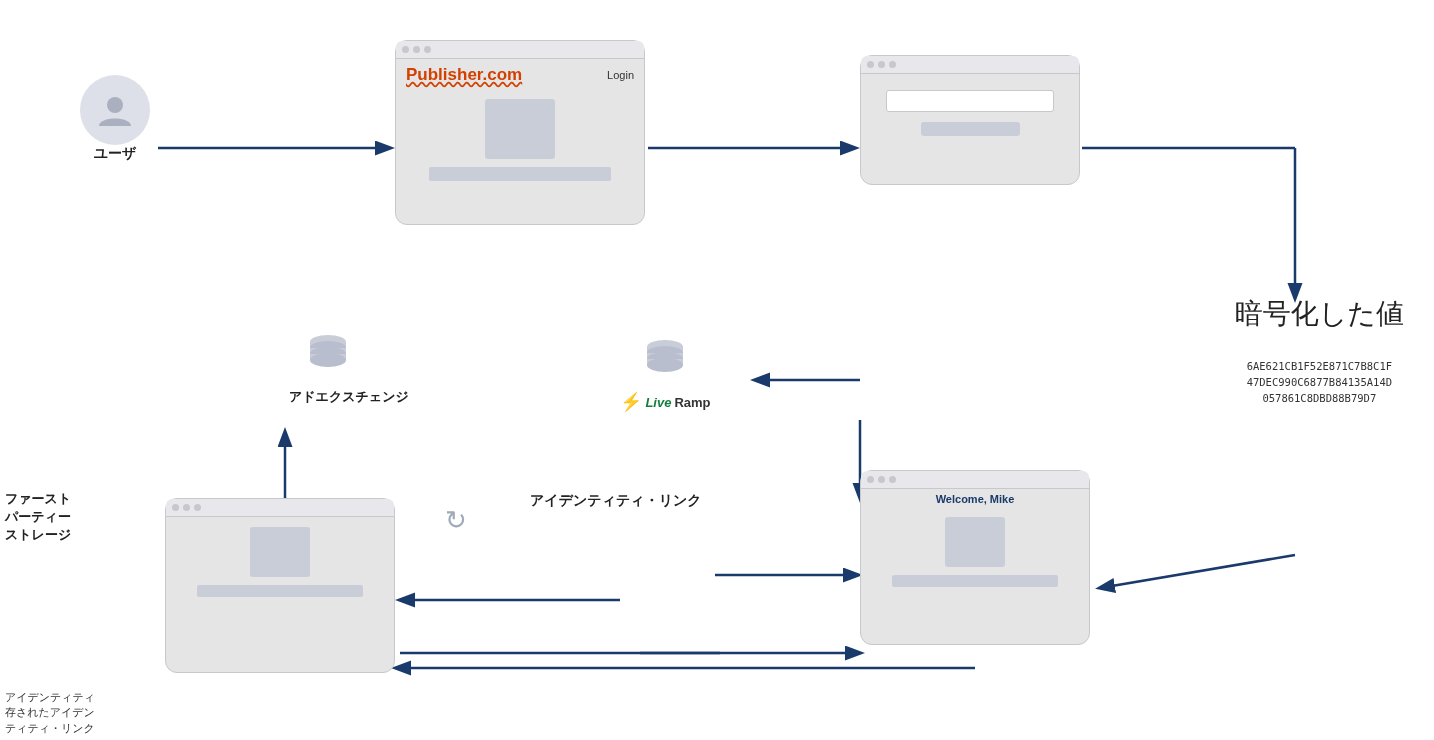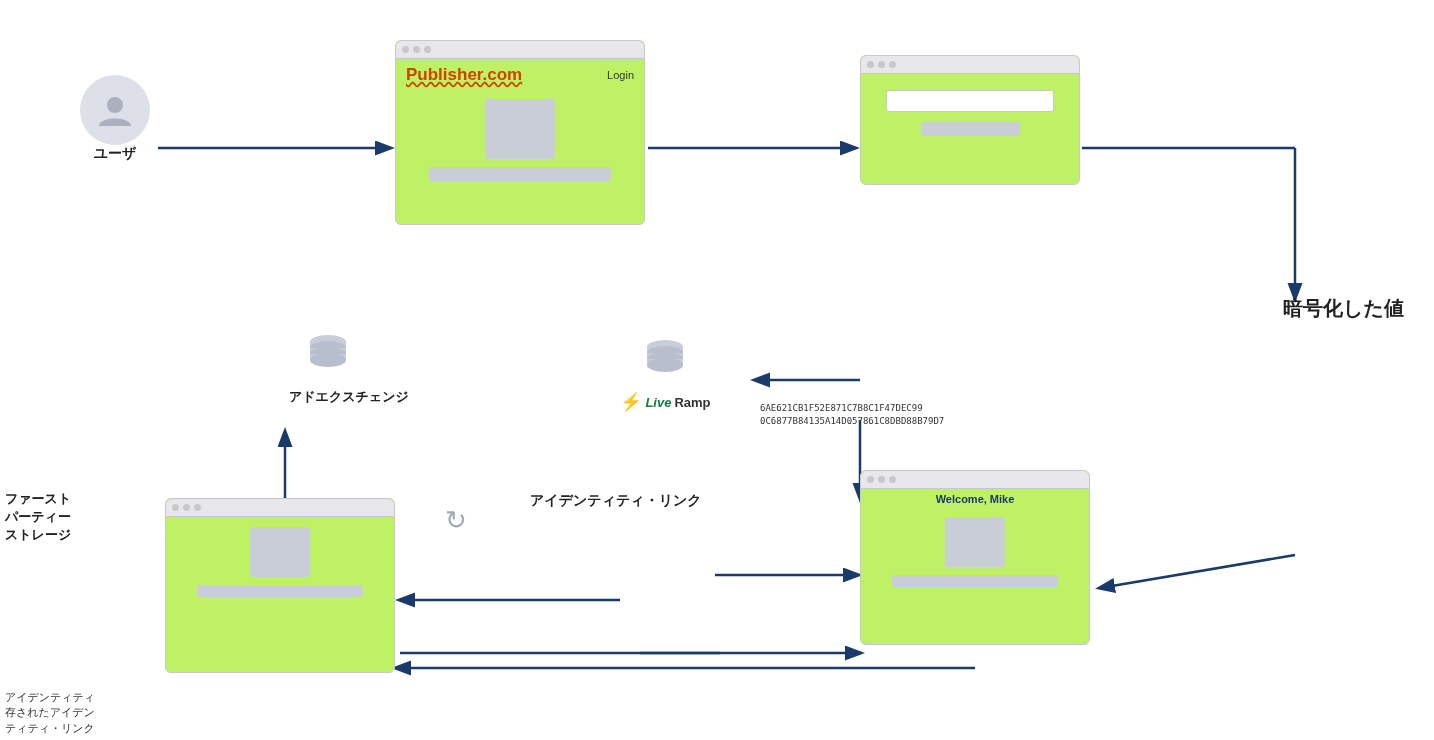--- a/index.html
+++ b/index.html
@@ -12,23 +12,23 @@
       position: relative;
     }
     .diagram-container {
       width: 1434px;
       height: 740px;
       position: relative;
     }
 
     
     .browser-window {
-      background: #bef264;
+      background: #e5e5e5;
       border: 1.5px solid #c8c8cc;
-      border-radius: 6px;
+      border-radius: 12px;
       position: absolute;
     }
     .browser-toolbar {
       background: #e8e8ec;
       border-bottom: 1px solid #c8c8cc;
       border-radius: 6px 6px 0 0;
       height: 18px;
       display: flex;
       align-items: center;
       padding: 0 6px;
@@ -257,22 +257,22 @@
 
     
     .encrypted-container {
       position: absolute;
       right: 30px;
       top: 295px;
       text-align: center;
       max-width: 230px;
     }
     .encrypted-title {
-      font-size: 20px;
-      font-weight: 700;
+      font-size: 28px;
+      font-weight: 400;
       color: #222;
       margin-bottom: 26px;
     }
     .encrypted-value {
       font-size: 10.5px;
       color: #333;
       line-height: 1.5;
       font-family: monospace;
     }
 
@@ -405,20 +405,25 @@
       <div class="browser-dot"></div>
     </div>
     <div class="browser-content" style="gap:10px; padding-top:16px;">
       <div class="login-input-mock"></div>
       <div class="login-btn-mock"></div>
     </div>
   </div>
 
   <div class="encrypted-container">
     <div class="encrypted-title">暗号化した値</div>
+    <div class="encrypted-value">
+      <span>6AE621CB1F52E871C7B8C1F</span><br>
+      <span>47DEC990C6877B84135A14D</span><br>
+      <span>057861C8DBD88B79D7</span>
+    </div>
   </div>
 
   <div class="adexchange-container">
     <div class="db-icon">
       <svg viewBox="0 0 52 52" fill="none" xmlns="http://www.w3.org/2000/svg">
         <ellipse cx="26" cy="12" rx="18" ry="7" fill="#c8cdd8"></ellipse>
         <rect x="8" y="12" width="36" height="6" fill="#c8cdd8"></rect>
         <ellipse cx="26" cy="18" rx="18" ry="7" fill="#b8bece"></ellipse>
         <rect x="8" y="18" width="36" height="6" fill="#c8cdd8"></rect>
         <ellipse cx="26" cy="24" rx="18" ry="7" fill="#b8bece"></ellipse>
@@ -441,24 +446,20 @@
         <ellipse cx="26" cy="30" rx="18" ry="7" fill="#b8bece"></ellipse>
       </svg>
     </div>
     <div class="liveramp-logo">
       <span class="liveramp-leaf">⚡</span>
       <span style="font-size:13px; color:#15803d; font-weight:700;font-style:italic;">Live</span>
         <span style="font-size:13px; font-weight:700; color:#333;">Ramp</span>
     </div>
   </div>
 
-  <div class="hash-near-liveramp">
-    <span>6AE621CB1F52E871C7B8C1F47DEC99</span><br>
-    <span>0C6877B84135A14D057861C8DBD88B79D7</span>
-  </div>
 
   <div class="identity-link-label">アイデンティティ・リンク</div>
 
   <div class="fp-storage-container" style="left:5px; top:490px;">
     <div class="fp-storage-title">
       <span>ファースト</span><br>
       <span>パーティー</span><br>
       <span>ストレージ</span>
     </div>
   </div>

